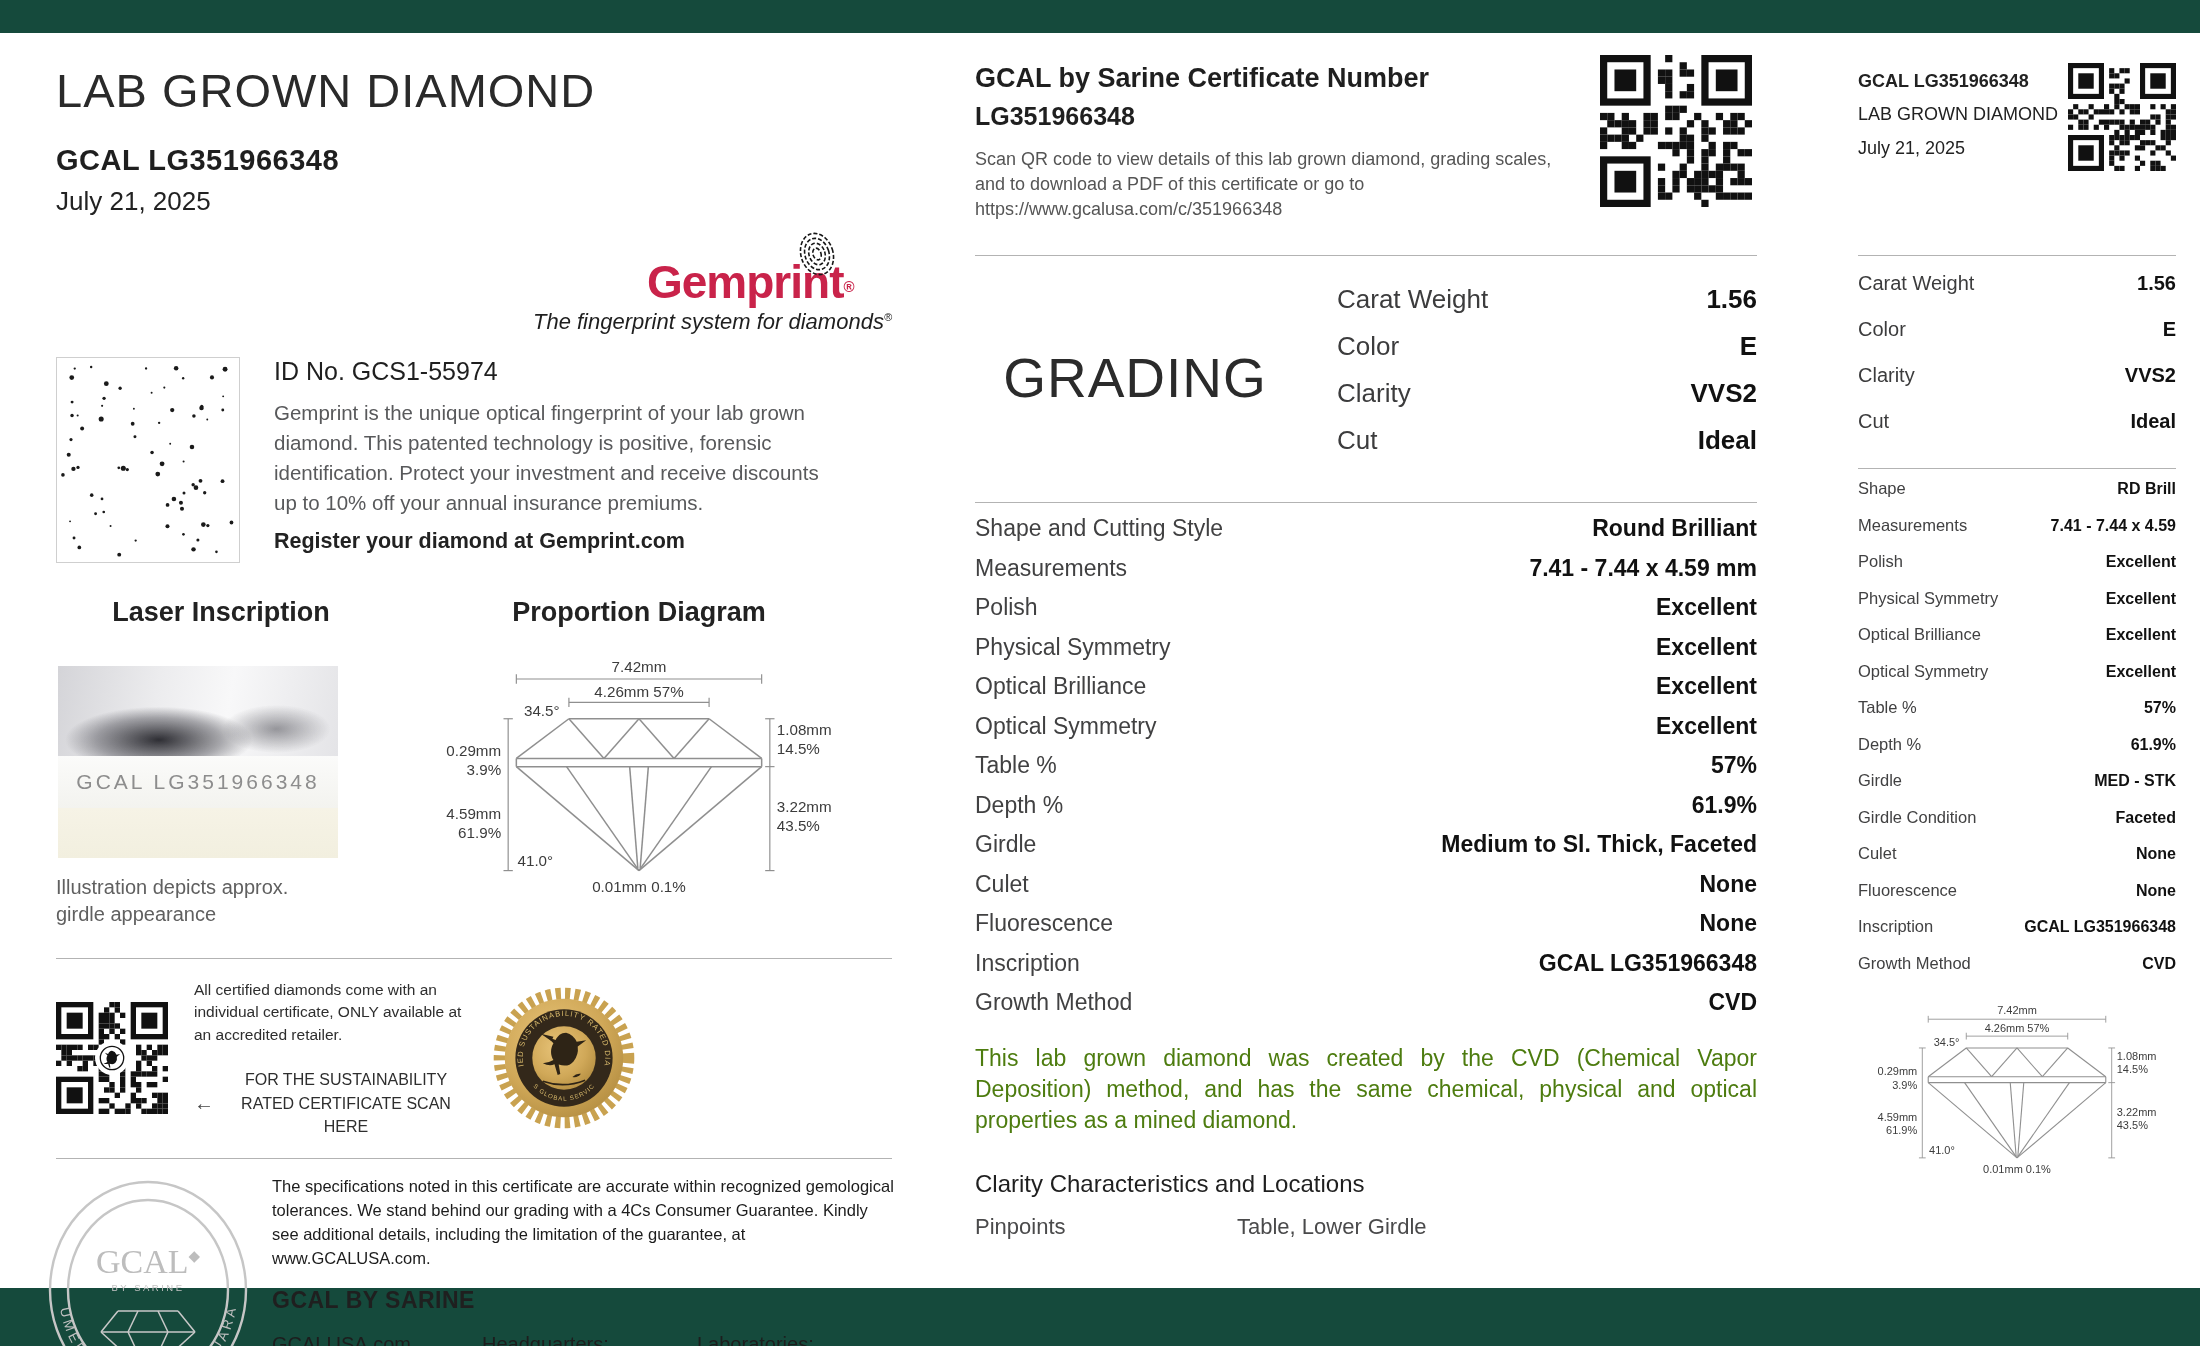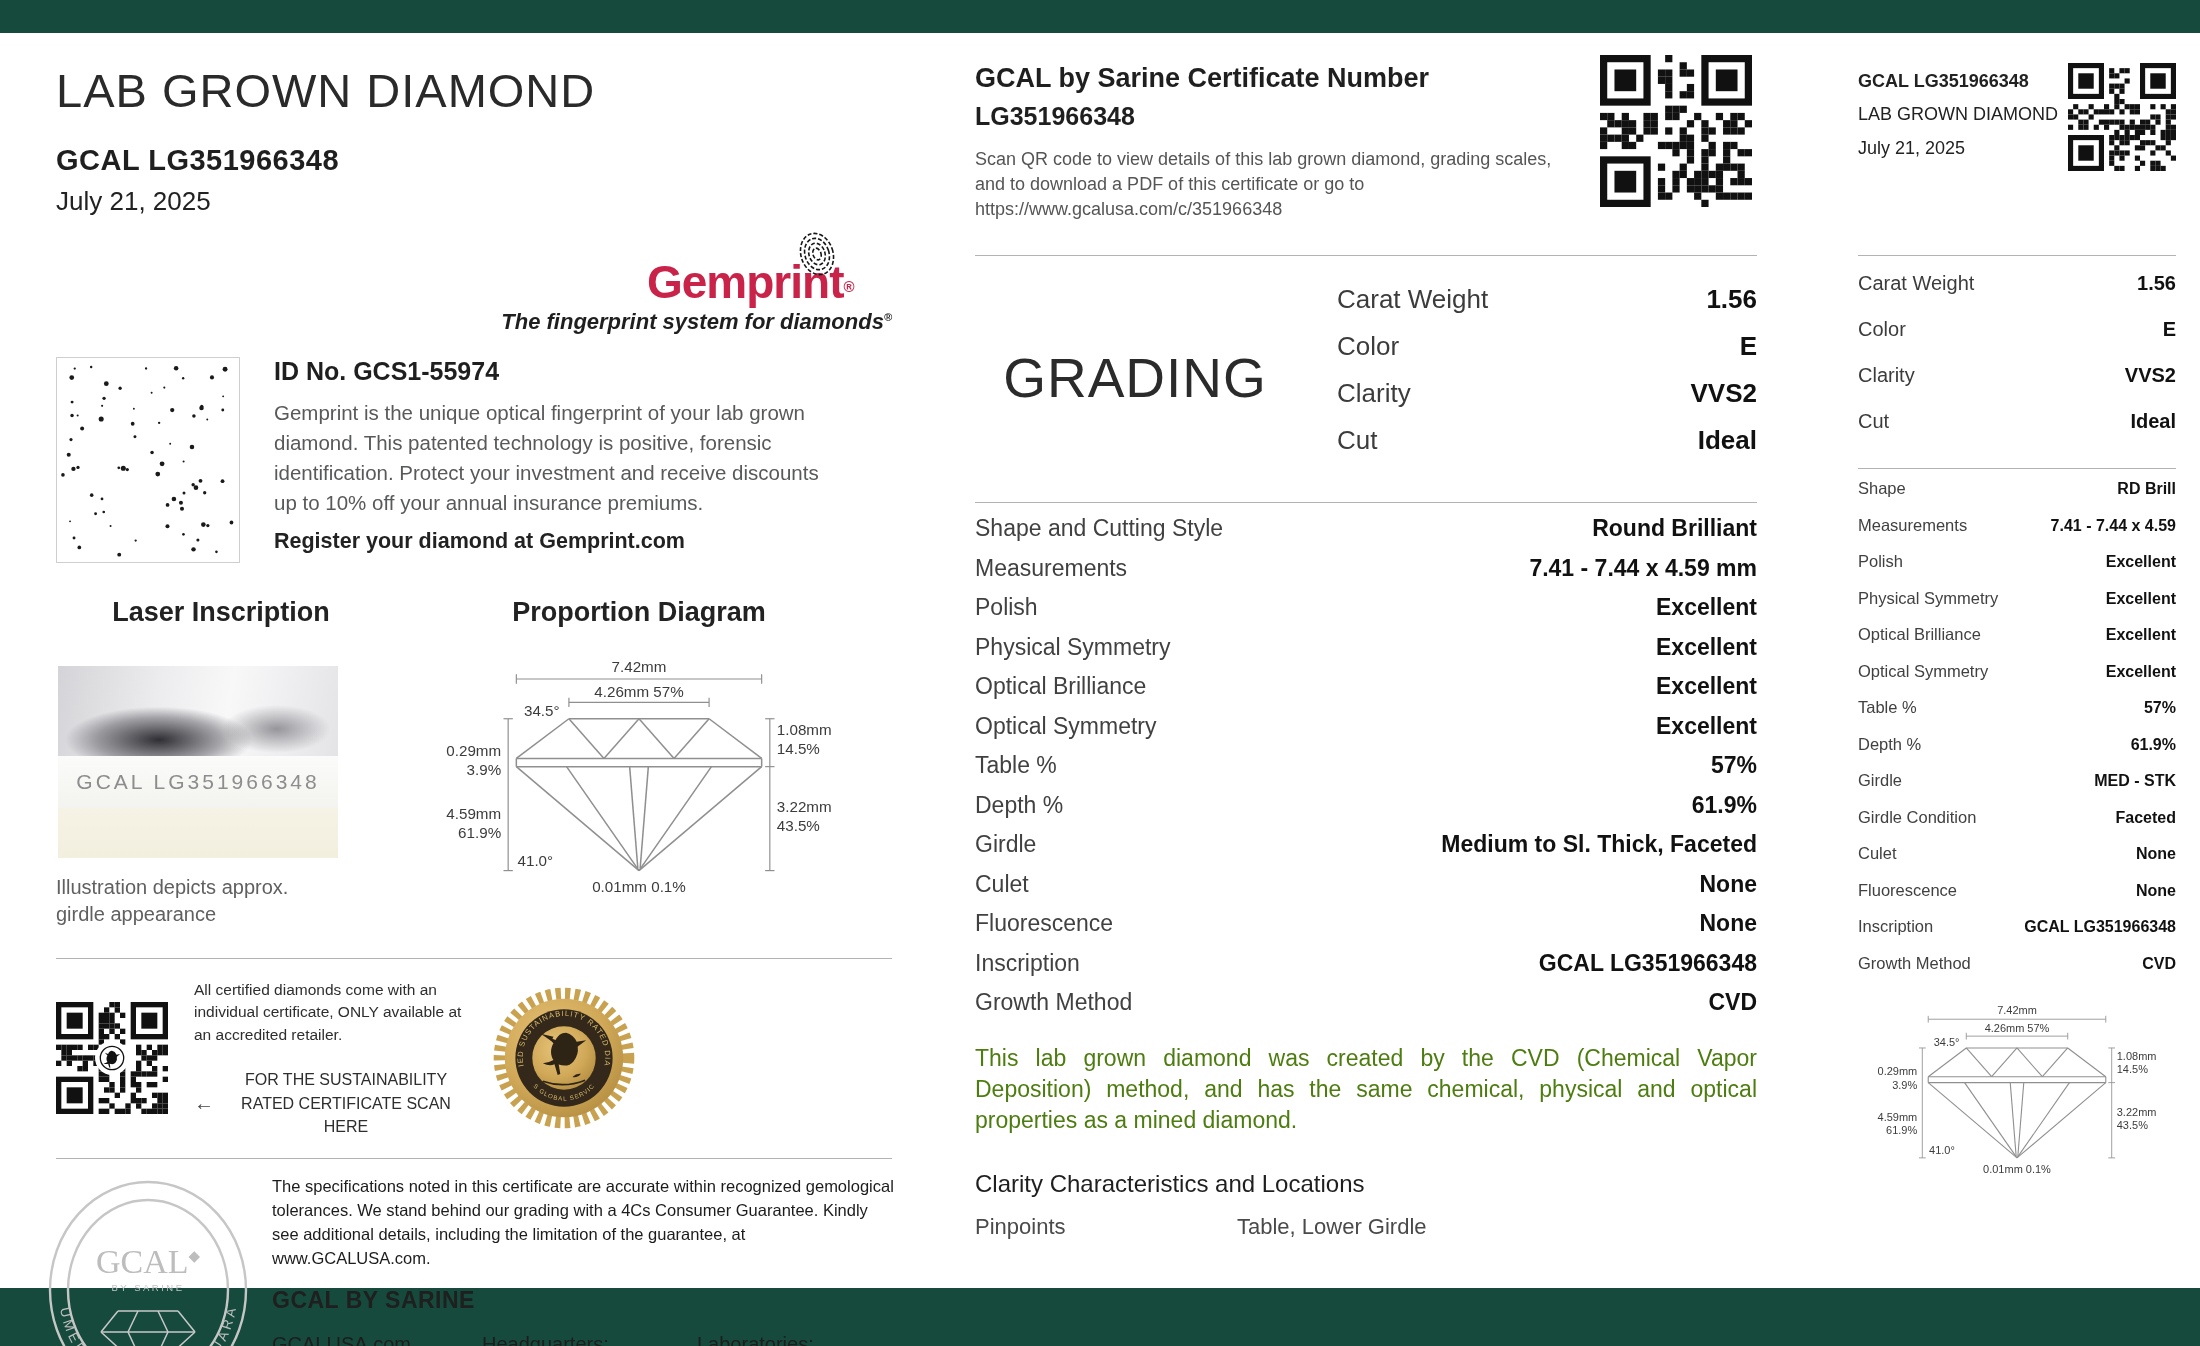--- a/index.html
+++ b/index.html
@@ -19,27 +19,27 @@
   
   .title { margin-top:30px; font-size:47px; font-weight:400; letter-spacing:1px; color:#2a2a2a; }
   .cert-no { margin-top:26px; font-size:29px; font-weight:700; letter-spacing:.5px; }
   .date-line { margin-top:9px; font-size:26px; color:#222; }
 
   .gp-row { margin-top:38px; display:flex; align-items:flex-end;flex-direction:column; }
   .gp-logo { position:relative; width:245px; }
   .gp-logo-text { font-size:46px; font-weight:700; letter-spacing:-1px; color:#c9234a; }
   .gp-reg { font-size:15px; vertical-align:super; color:#c9234a; font-weight:700; }
   .gp-fp { position:absolute; top:-26px; left:148px; }
-  .gp-tagline { font-size:22px; font-style:italic; font-weight:700; padding-bottom:10px; }
+  .gp-tagline { font-size:22px; font-style:italic; font-weight:400; padding-bottom:10px; }
   .gp-tagline sup { font-size:11px; }
 
   .gp-body { display:flex; margin-top:12px; }
   .speckle-box { width:184px; height:206px; border:1px solid #cfcfcf; background:#fff; flex:none; }
   .gp-text { margin-left:34px; width:560px; }
-  .gp-id { font-size:25px; font-weight:700; }
+  .gp-id { font-size:25px; font-weight:400; }
   .gp-desc { margin-top:12px; font-size:20.5px; line-height:1.47; color:#58595b; }
   .gp-register { margin-top:10px; font-size:21.5px; font-weight:700; color:#222; }
 
   .lipd-row { display:flex; margin-top:34px; }
   .li-block { width:330px; flex:none; }
   .pd-block { flex:1; display:flex; flex-direction:column; align-items:center; }
   .sec-h { font-size:27px; font-weight:700; text-align:center; color:#222; }
   .laser-photo { margin-top:38px; width:280px; height:192px; position:relative; overflow:hidden; margin-left:2px; }
   .lp-top { height:47%;
     background:

